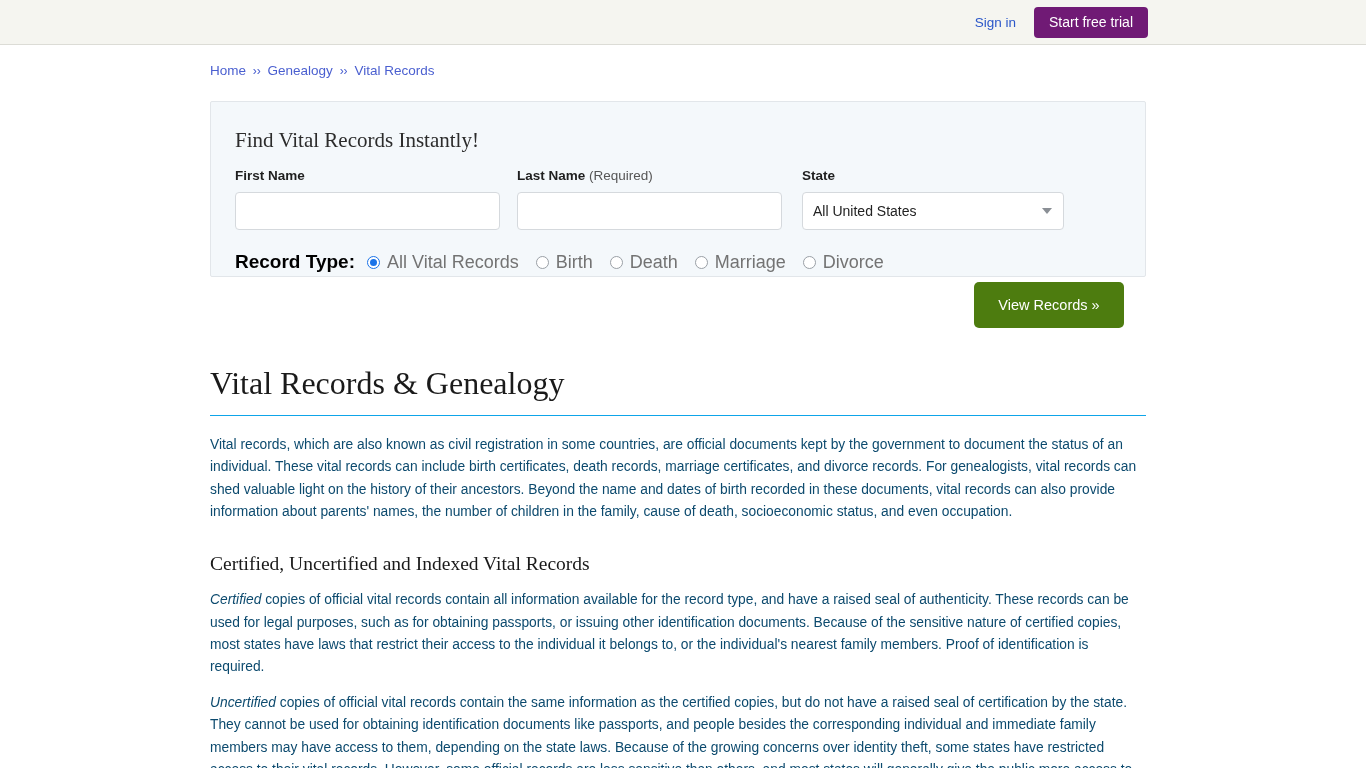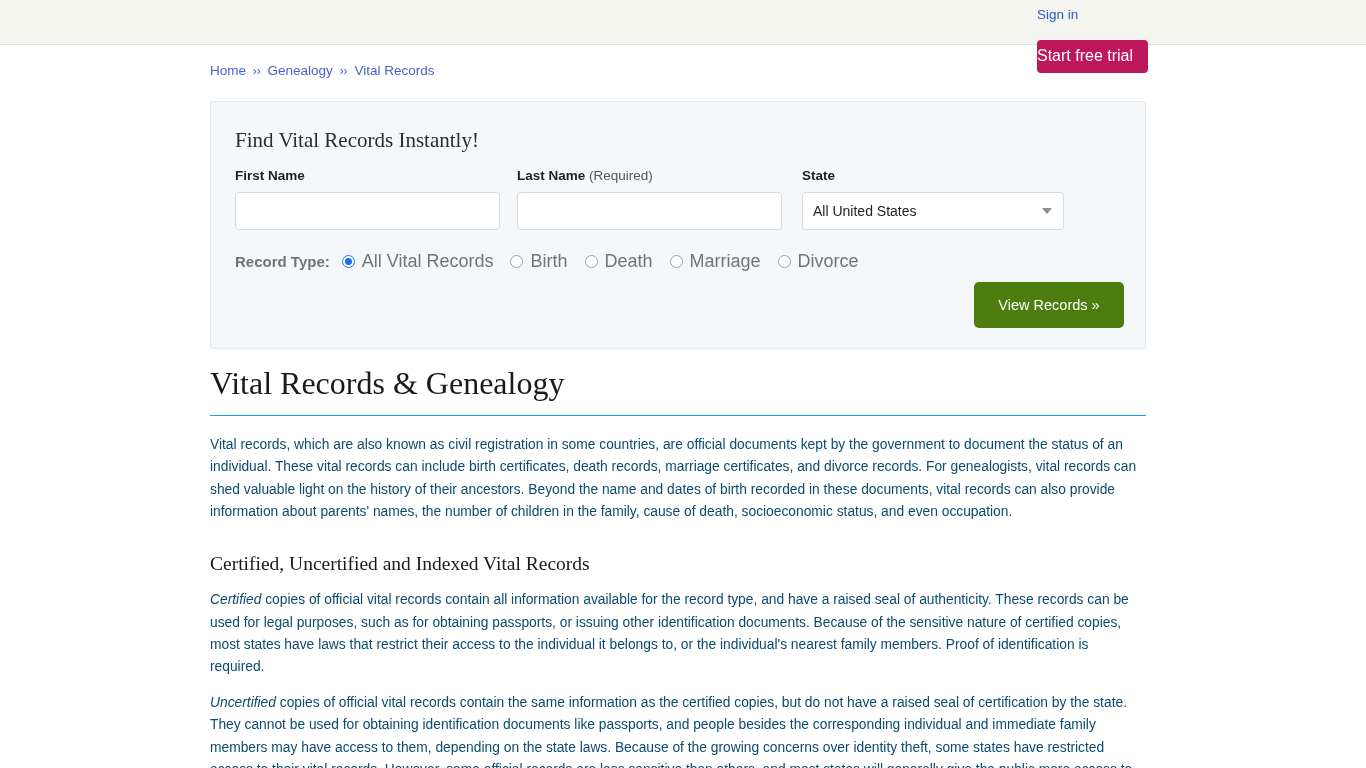--- a/index.html
+++ b/index.html
@@ -53,37 +53,37 @@
     font-style: italic;
     font-size: 15px;
     color: #4a4a46;
     margin-left: 8px;
   }
   .header-actions {
     position: absolute;
     right: 218px;
     top: 7px;
     display: flex;
+    align-items: center;
     gap: 18px;
-    flex-direction: column;
   }
   .signin-link {
     font-size: 13.5px;
     color: #2b57c9;
     text-decoration: none;
     cursor: pointer;
   }
   .trial-btn {
-    background: #be185d;
+    background: #701a75;
     color: #ffffff;
     border: none;
     border-radius: 4px;
-    font-size: 16px;
-    font-family: "Liberation Sans", sans-serif;
-    padding: 8px 15px 9px 0;
+    font-size: 14px;
+    font-family: "Liberation Sans", sans-serif;
+    padding: 8px 15px 9px 15px;
     cursor: pointer;
     line-height: 1;
   }
 
   
   .breadcrumb {
     position: absolute;
     left: 210px;
     top: 63px;
     font-size: 13.5px;
@@ -99,21 +99,21 @@
     margin: 0 3px;
     font-size: 12px;
   }
 
   
   .search-panel {
     position: absolute;
     left: 210px;
     top: 101px;
     width: 936px;
-    height: 248px;
+    height: 176px;
     background: #f4f8fb;
     border: 1px solid #e2e6ea;
     border-radius: 2px;
   }
   .panel-title {
     font-family: "Liberation Serif", serif;
     font-size: 21px;
     color: #2c2c2c;
     position: absolute;
     left: 24px;
@@ -178,23 +178,23 @@
   
   .radio-row {
     position: absolute;
     left: 24px;
     top: 149px;
     display: flex;
     align-items: center;
     white-space: nowrap;
   }
   .radio-row-label {
-    font-size: 15px;
+    font-size: 19px;
     font-weight: bold;
-    color: #737373;
+    color: #000000;
     margin-right: 12px;
   }
   .radio-opt {
     display: flex;
     align-items: center;
     margin-right: 17px;
     cursor: pointer;
   }
   .radio-dot {
     width: 13px; height: 13px;

